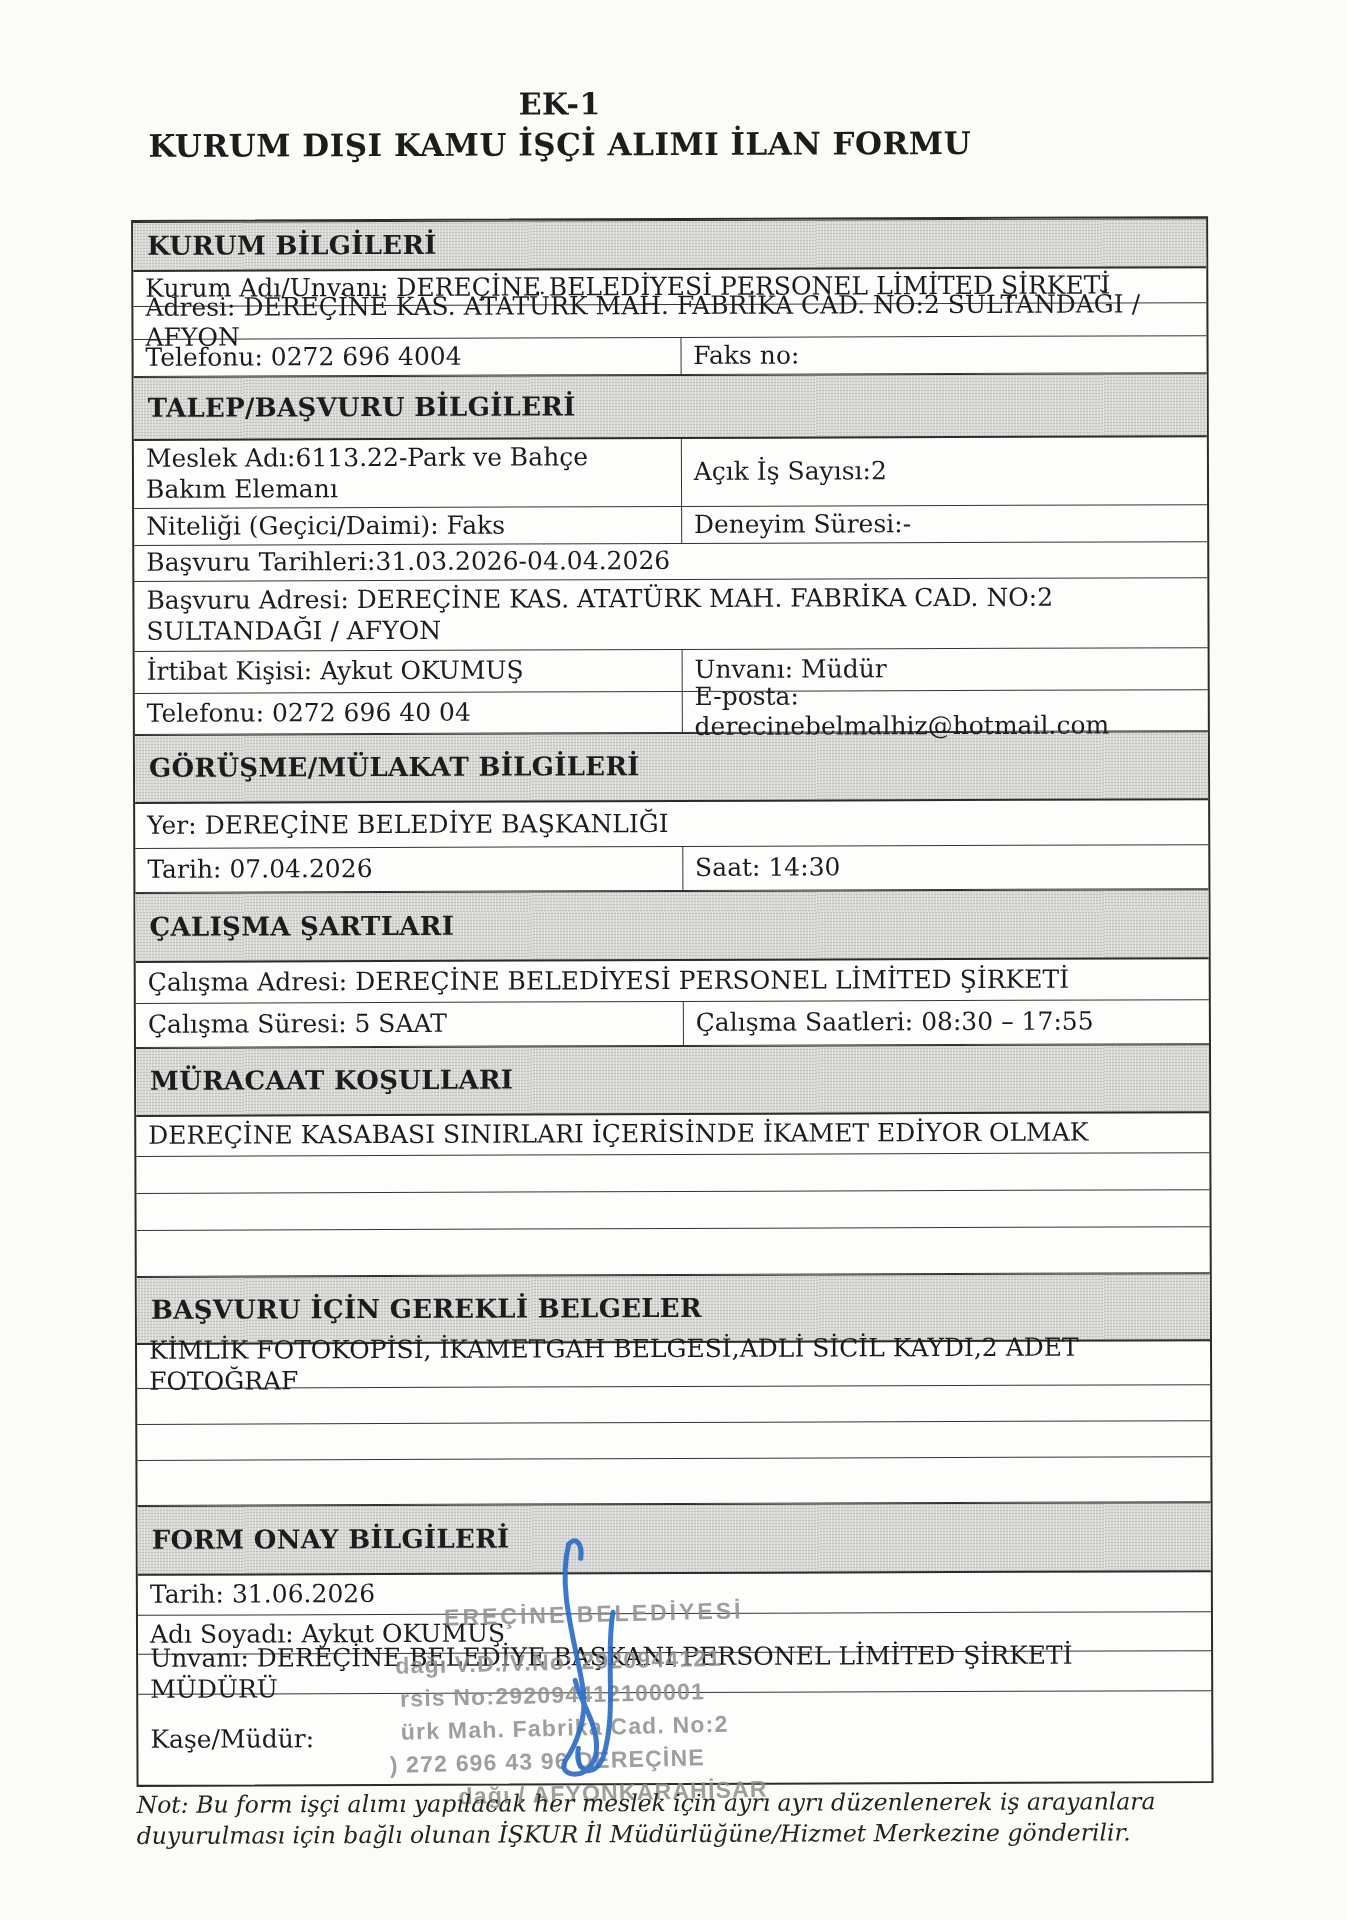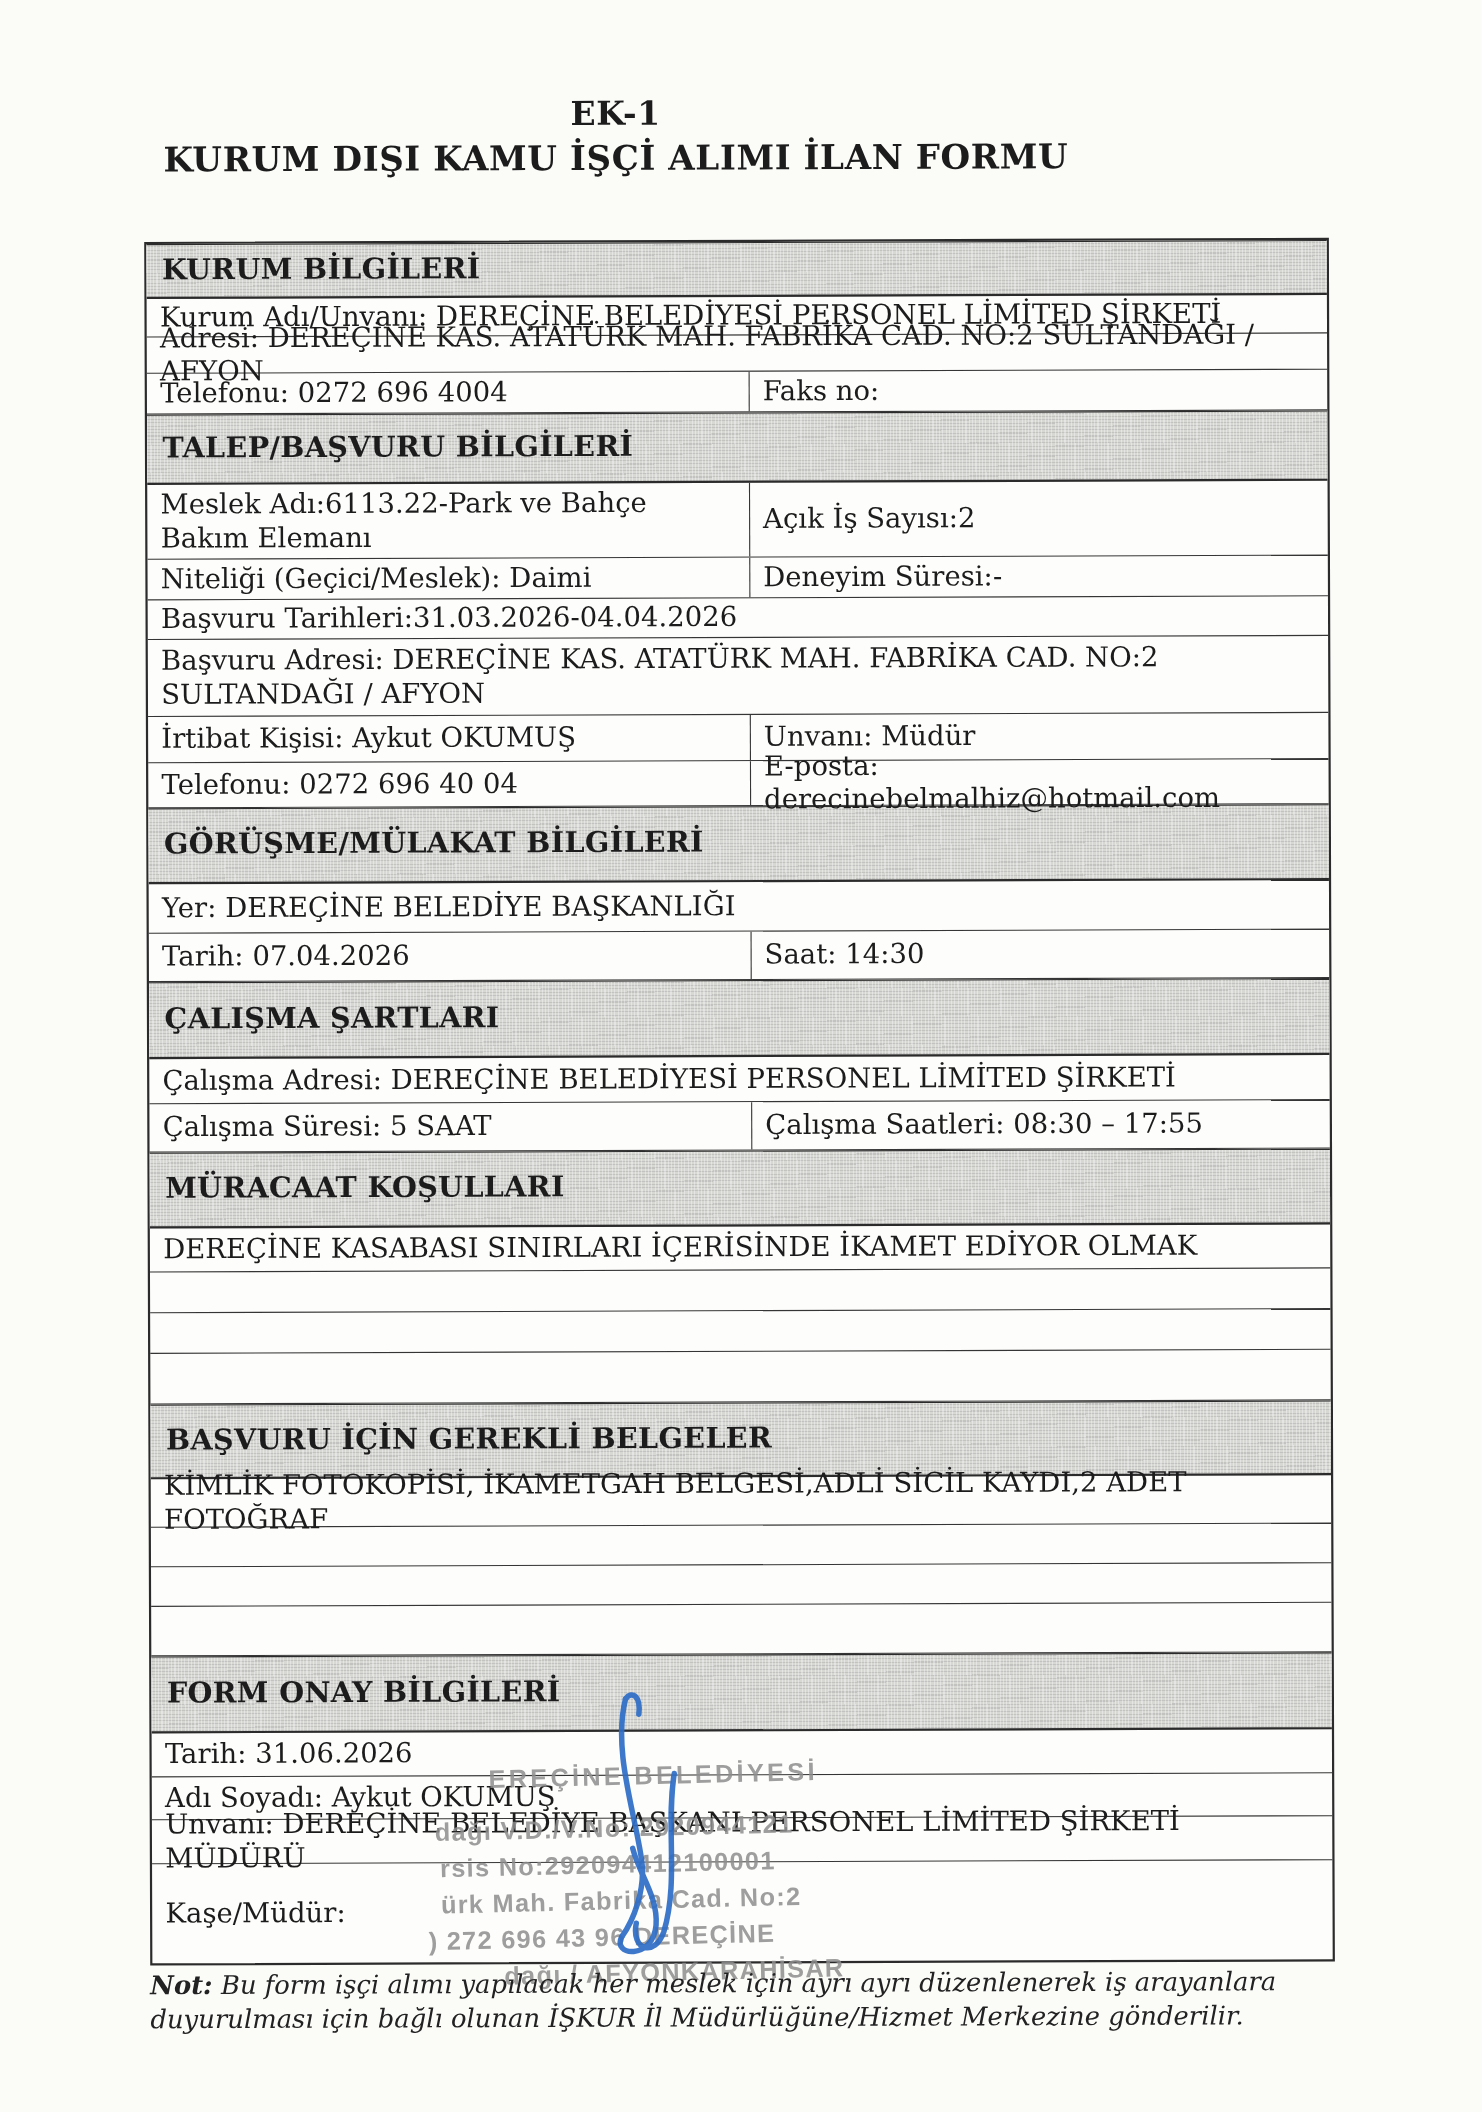--- a/index.html
+++ b/index.html
@@ -24,21 +24,21 @@
   .cr{width:49%;height:100%;display:flex;align-items:center;}
   .sec{box-sizing:border-box;border-top:1px solid #2b2b2b;border-bottom:2px solid #2b2b2b;
     display:flex;align-items:center;font-weight:bold;font-size:26px;letter-spacing:.3px;
     background-color:#d7d7d4;
     background-image:
       repeating-linear-gradient(90deg, rgba(255,255,255,.35) 0 1px, rgba(0,0,0,0) 1px 3px),
       repeating-linear-gradient(0deg, rgba(120,120,120,.22) 0 1px, rgba(0,0,0,0) 1px 3px);}
   .sec .cell{padding-left:14px;}
   .note{position:absolute;left:133px;top:1788px;width:1082px;
     font-size:23.5px;font-style:italic;line-height:1.3;color:#222;}
-  .note b{font-weight:bold;}
+  .note b{font-weight:normal;}
   .stamp{position:absolute;left:383px;top:1598px;color:#8e8e8e;
     font-family:"Liberation Sans","DejaVu Sans",sans-serif;font-weight:bold;
     font-size:23px;letter-spacing:1.2px;transform:rotate(-1.2deg);opacity:.85;}
   .stamp div{white-space:nowrap;line-height:33px;}
   .stamp .s0{margin-left:60px;margin-bottom:14px;letter-spacing:3px;}
   .stamp .s1{margin-left:10px;}
   .stamp .s2{margin-left:14px;}
   .stamp .s3{margin-left:14px;}
   .stamp .s4{margin-left:2px;}
   .stamp .s5{margin-left:70px;}
@@ -78,21 +78,21 @@
     <div class="row" style="height:68px">
       <div class="cl">
           <div class="cell">Meslek Adı:6113.22-Park ve Bahçe Bakım Elemanı</div>
         </div>
       <div class="cr">
           <div class="cell">Açık İş Sayısı:2</div>
         </div>
     </div>
     <div class="row" style="height:37px">
       <div class="cl">
-          <div class="cell">Niteliği (Geçici/Meslek): Daimi</div>
+          <div class="cell">Niteliği (Geçici/Daimi): Faks</div>
         </div>
       <div class="cr">
           <div class="cell">Deneyim Süresi:-</div>
         </div>
     </div>
     <div class="row" style="height:36px">
       <div class="cell">Başvuru Tarihleri:31.03.2026-04.04.2026</div>
     </div>
     <div class="row" style="height:70px">
       <div class="cell">Başvuru Adresi: DEREÇİNE KAS. ATATÜRK MAH. FABRİKA CAD. NO:2 SULTANDAĞI / AFYON</div>

